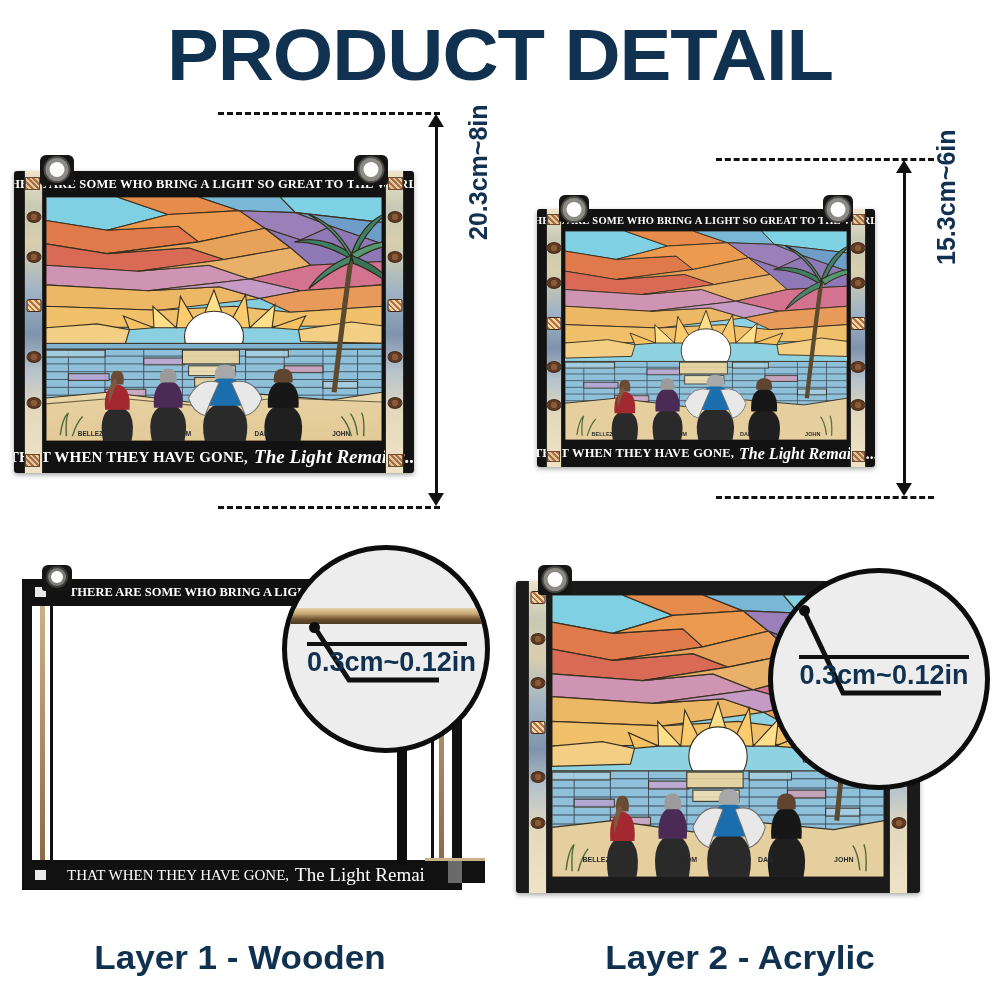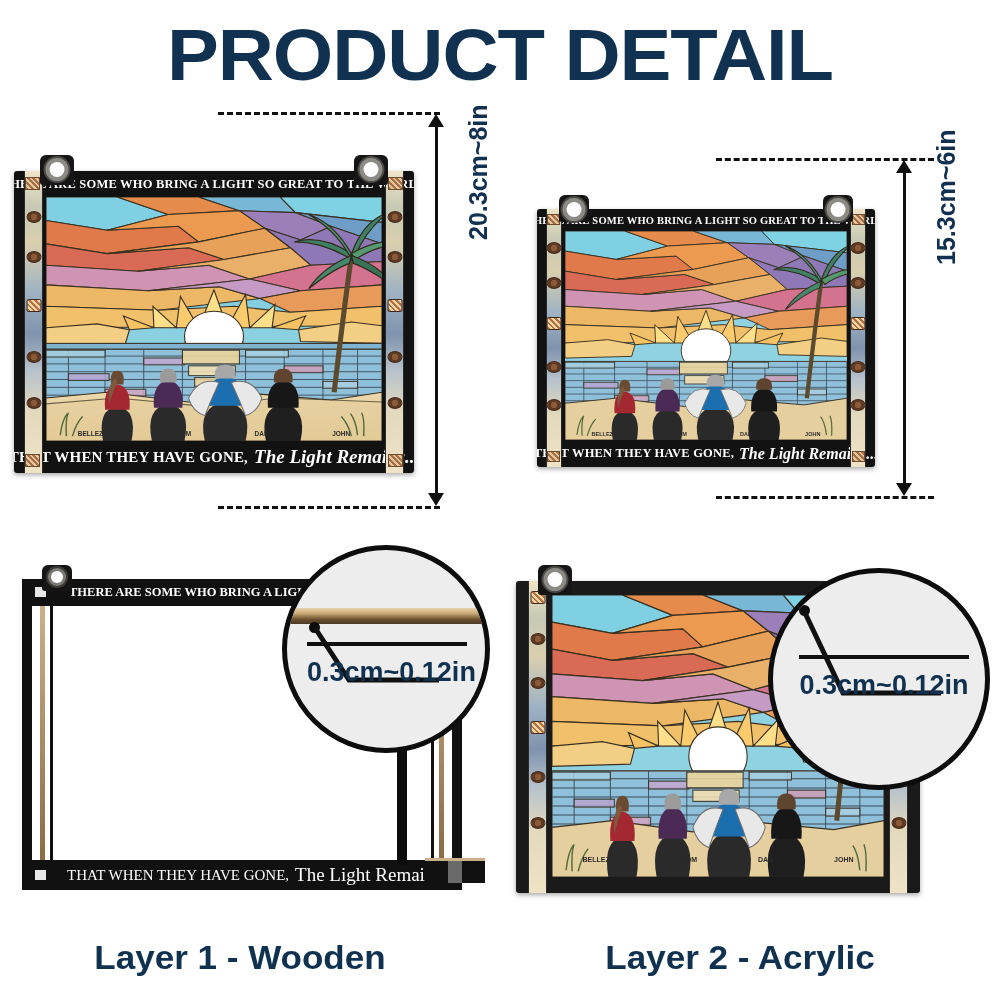--- a/index.html
+++ b/index.html
@@ -134,21 +134,21 @@
     position:absolute;left:-10%;width:125%;height:16px;
     background:linear-gradient(180deg,#e8d3ad 0%,#c8a873 35%,#6d512f 70%,#4a3a24 100%);
   }
   .mag .dot{position:absolute;width:11px;height:11px;border-radius:50%;background:#0d0d0d;}
   .mag svg.leader{position:absolute;inset:0;width:100%;height:100%;}
   .mag .lbl{
     position:absolute;text-align:center;
     font-weight:bold;color:#10314f;line-height:1.05;
   }
   .mag .lbl .l1{font-size:27px;display:block;padding:0 4px 2px 4px;}
-  .mag .lbl .l2{font-size:27px;display:block;padding-top:12px;border-top:4px solid #111;}
+  .mag .lbl .l2{font-size:27px;display:block;padding-top:2px;border-top:4px solid #111;}
 
   
   .caption{
     position:absolute;text-align:center;
     font-weight:bold;font-size:34px;color:#10314f;
     white-space:nowrap;transform:scaleX(1.03);
   }
 </style>
 </head>
 <body>

